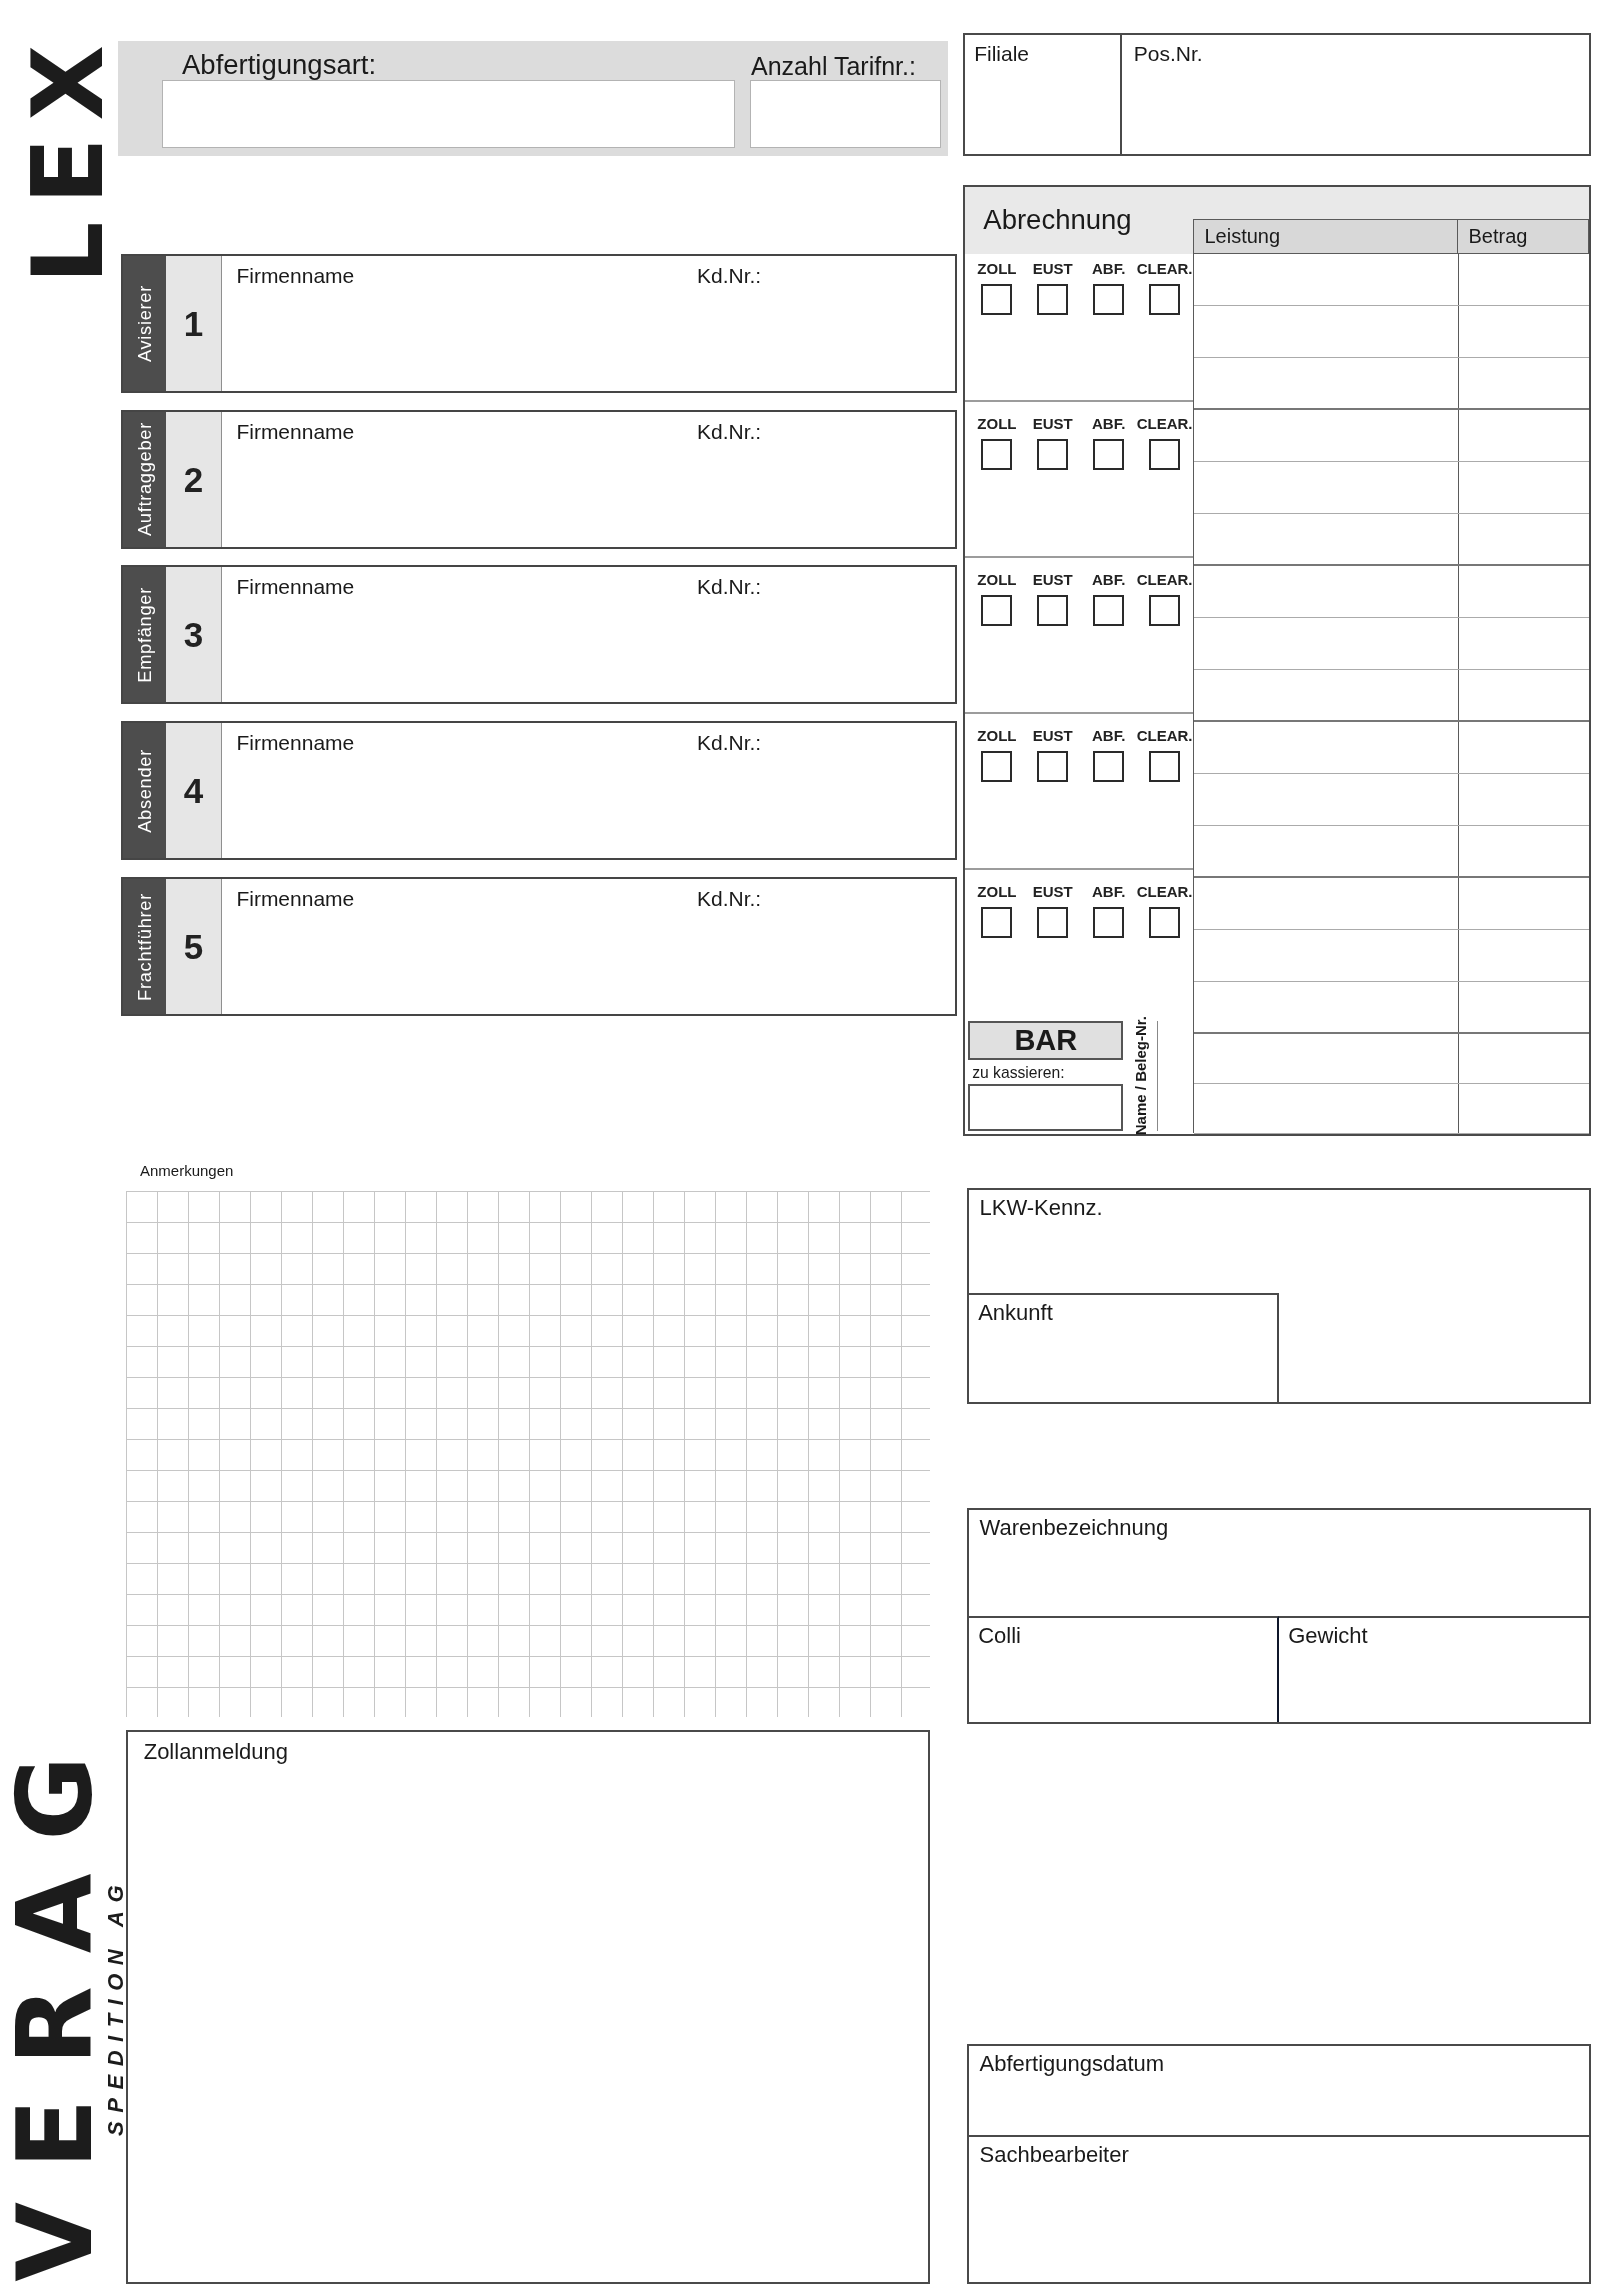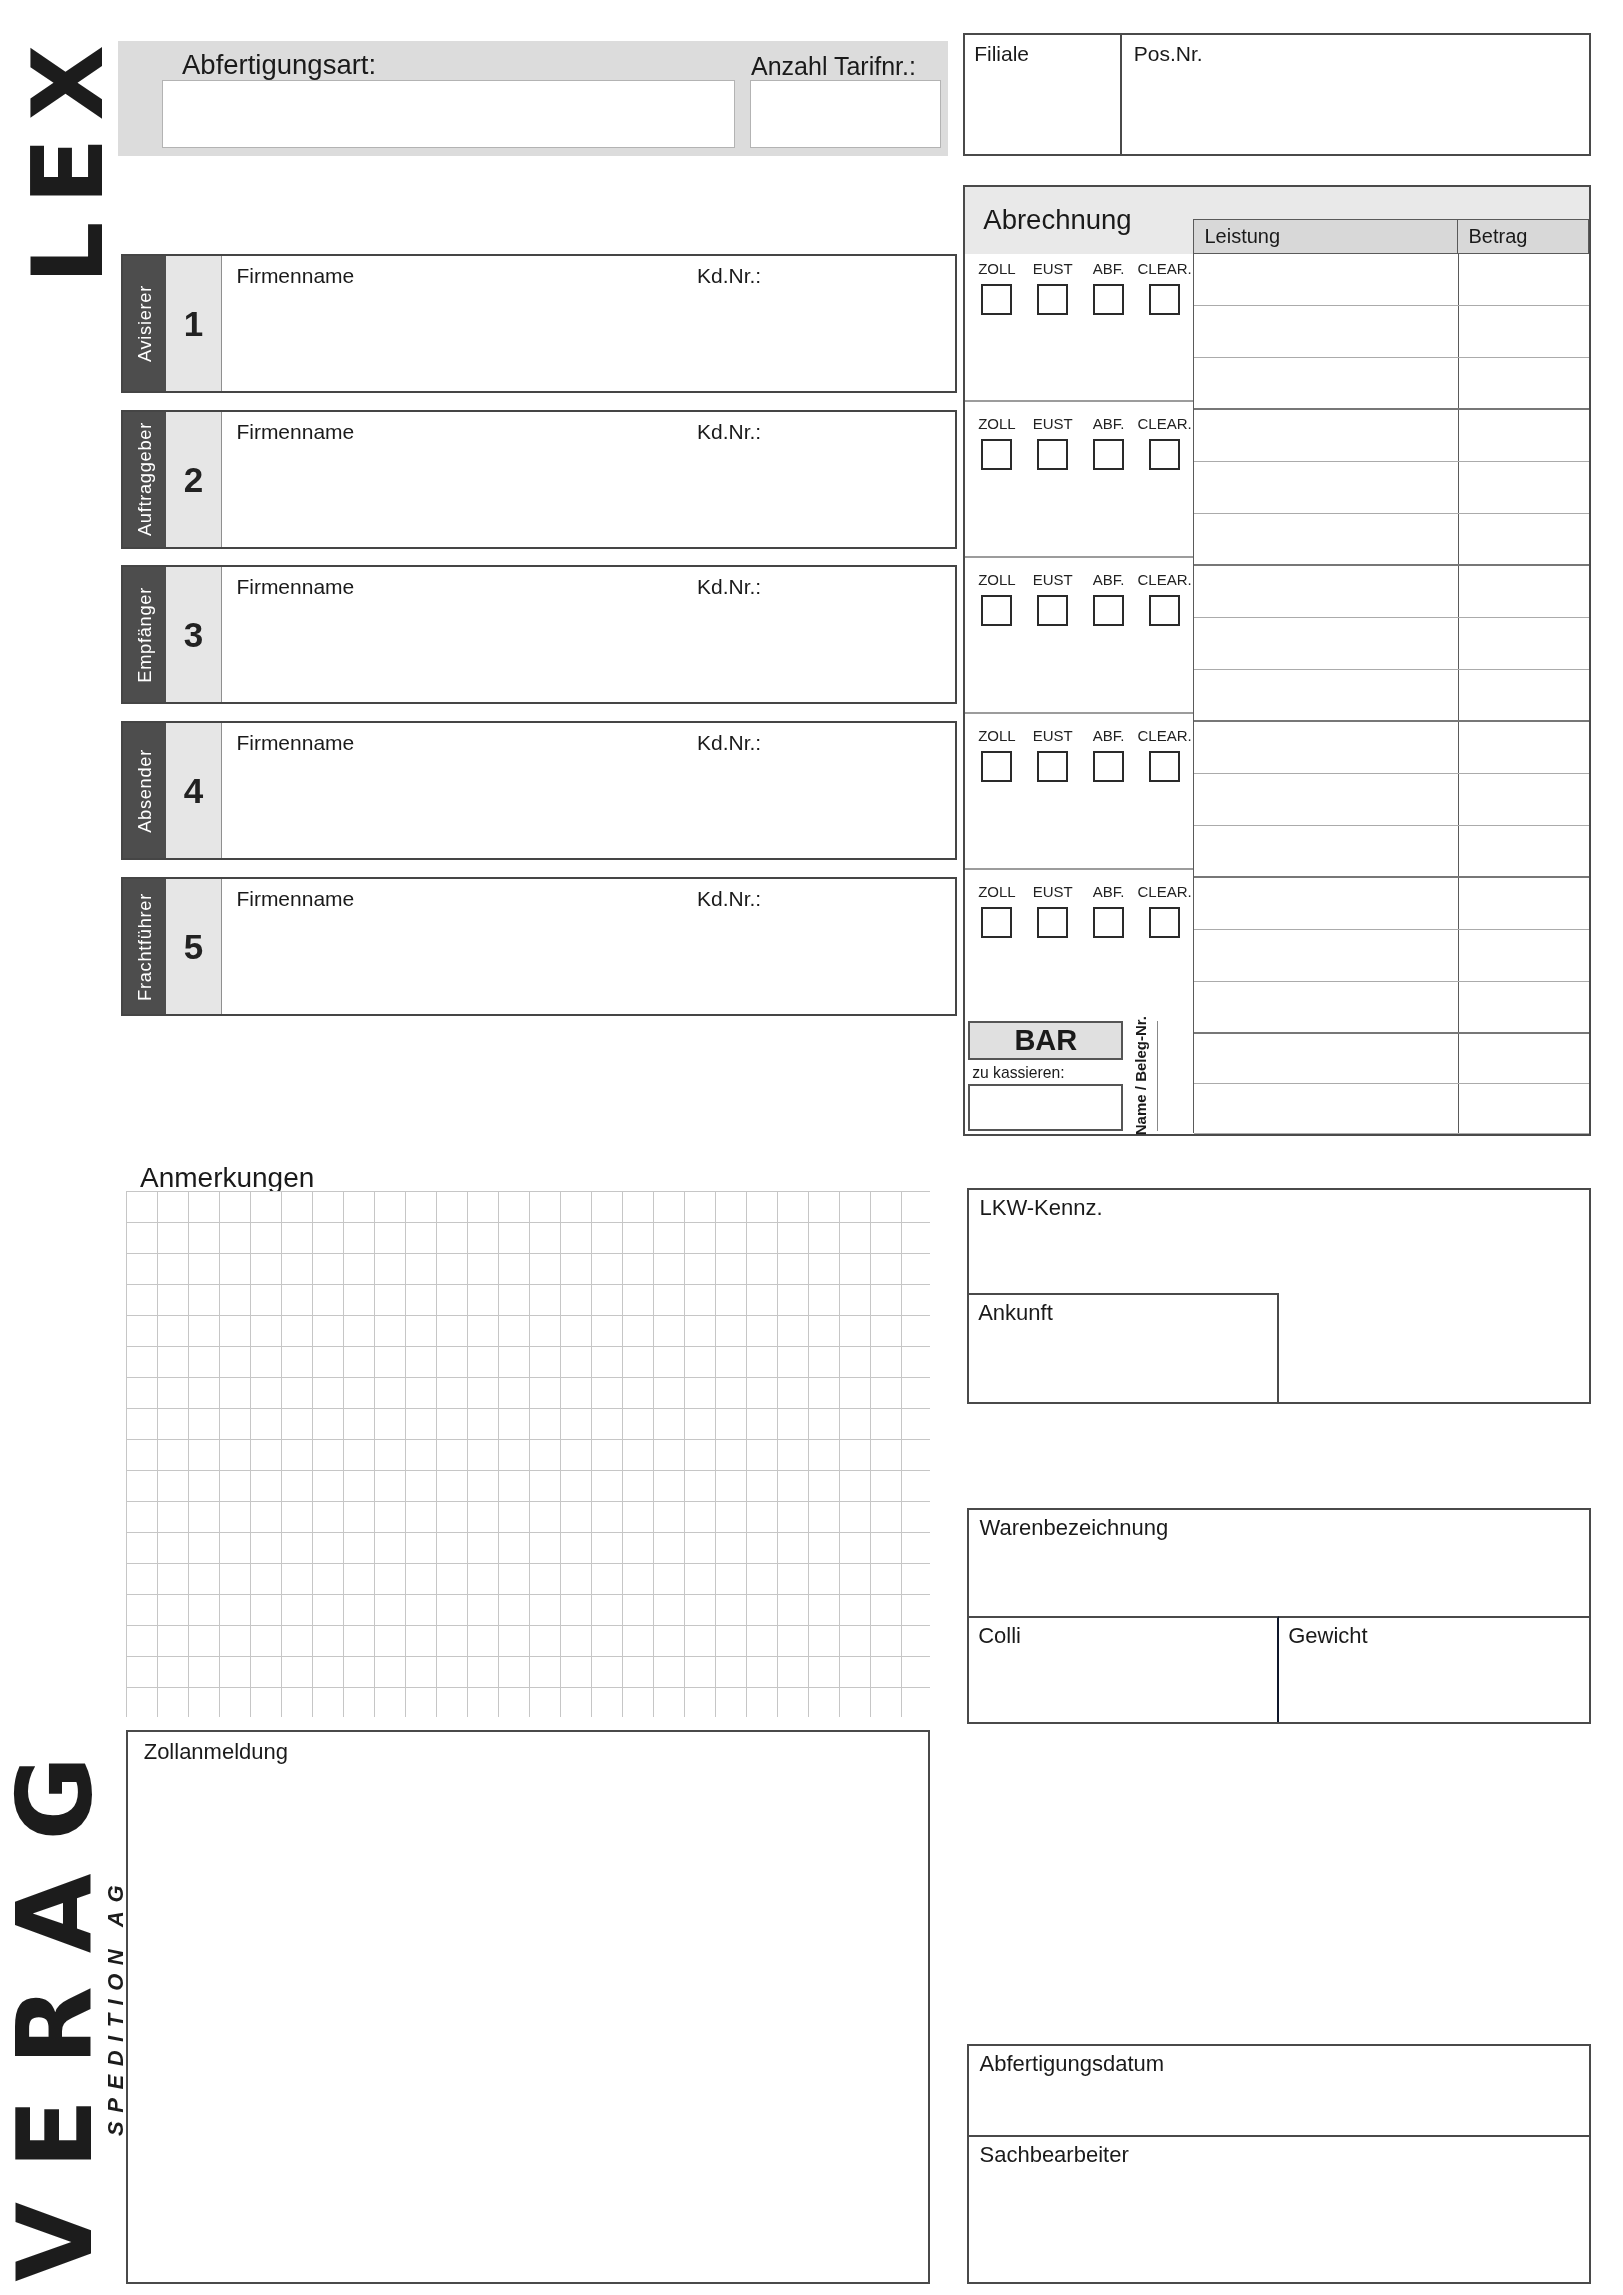--- a/index.html
+++ b/index.html
@@ -47,21 +47,21 @@
   #hdr-betrag { left:492px; width:132px; }
 
   #acct-table { position:absolute; left:228px; top:67px; width:396px; height:879px; border-left:1.3px solid #5a5a5a; }
   .acct-row { display:flex; border-bottom:1.3px solid #ababab; }
   .acct-row-heavy { border-bottom:2px solid #777; }
   .acct-cell { flex:1; background:#fff; }
   .acct-cell-betrag { flex:0 0 131px; border-left:1.3px solid #5a5a5a; }
 
   #cb-zone { position:absolute; left:0; top:0; width:228px; height:100%; }
   .cb-group { position:absolute; left:7.9px; display:flex; gap:7.9px; }
-  .cb-col { width:48px; display:flex; flex-direction:column; align-items:center; gap:6.5px; }
+  .cb-col { width:48px; display:flex; flex-direction:column; align-items:center; gap:6.5px;font-weight:bold; }
   .cb-label { font-size:15px; color:#222; }
   .checkbox { width:31px; height:31px; border:2px solid #2a2a2a; background:#fff; }
   .party-sep { position:absolute; left:0; width:228px; height:2px; background:#9c9c9c; }
 
   
   #bar-block { position:absolute; left:3.3px; top:834px; width:155px; }
   #bar-title { height:39px; background:#e0e0e0; border:2px solid #555; font-size:29px; font-weight:bold;
     display:flex; align-items:center; justify-content:center; }
   #bar-kassieren { height:23.6px; font-size:15.7px; padding:3.9px 3.9px 0 3.9px; }
   #bar-input { height:47px; background:#fff; border:2px solid #555; }
@@ -75,21 +75,21 @@
   .party-role { width:43px; background:#4d4d4d; display:flex; align-items:center; justify-content:center; }
   .role-text { color:#fff; font-size:18.3px; letter-spacing:0.7px; }
   .party-num { width:56px; background:#e6e6e6; border-right:1.3px solid #8f8f8f;
     display:flex; align-items:center; justify-content:center; font-size:35px; font-weight:bold; color:#222; }
   .party-company { flex:1; position:relative; background:#fff; }
   .company-label { position:absolute; top:7.9px; font-size:21px; }
   .firmenname { left:14.4px; }
   .kdnr { left:458px;margin-left:17px; }
 
   
-  #anm-label { position:absolute; left:140px; top:1162px; font-size:28px; }
+  #anm-label { position:absolute; left:140px; top:1162px; font-size:15px; }
   #anm-grid { position:absolute; left:126px; top:1191px; width:804px; height:526px; background:#fff;
     background-image:
       repeating-linear-gradient(to right, #c6c6c6 0, #c6c6c6 1.3px, transparent 1.3px, transparent 31px),
       repeating-linear-gradient(to bottom, #c6c6c6 0, #c6c6c6 1.3px, transparent 1.3px, transparent 31px); }
 
   
   .form-box { position:absolute; border:2px solid #4a4a4a; background:#fff; }
   .box-label { position:absolute; left:10.5px; top:5.2px; font-size:22px; }
   #lkw-box { left:967px; top:1188px; width:624px; height:216px; }
   #ankunft-cell { position:absolute; left:0; top:103px; width:310px; height:109px;

